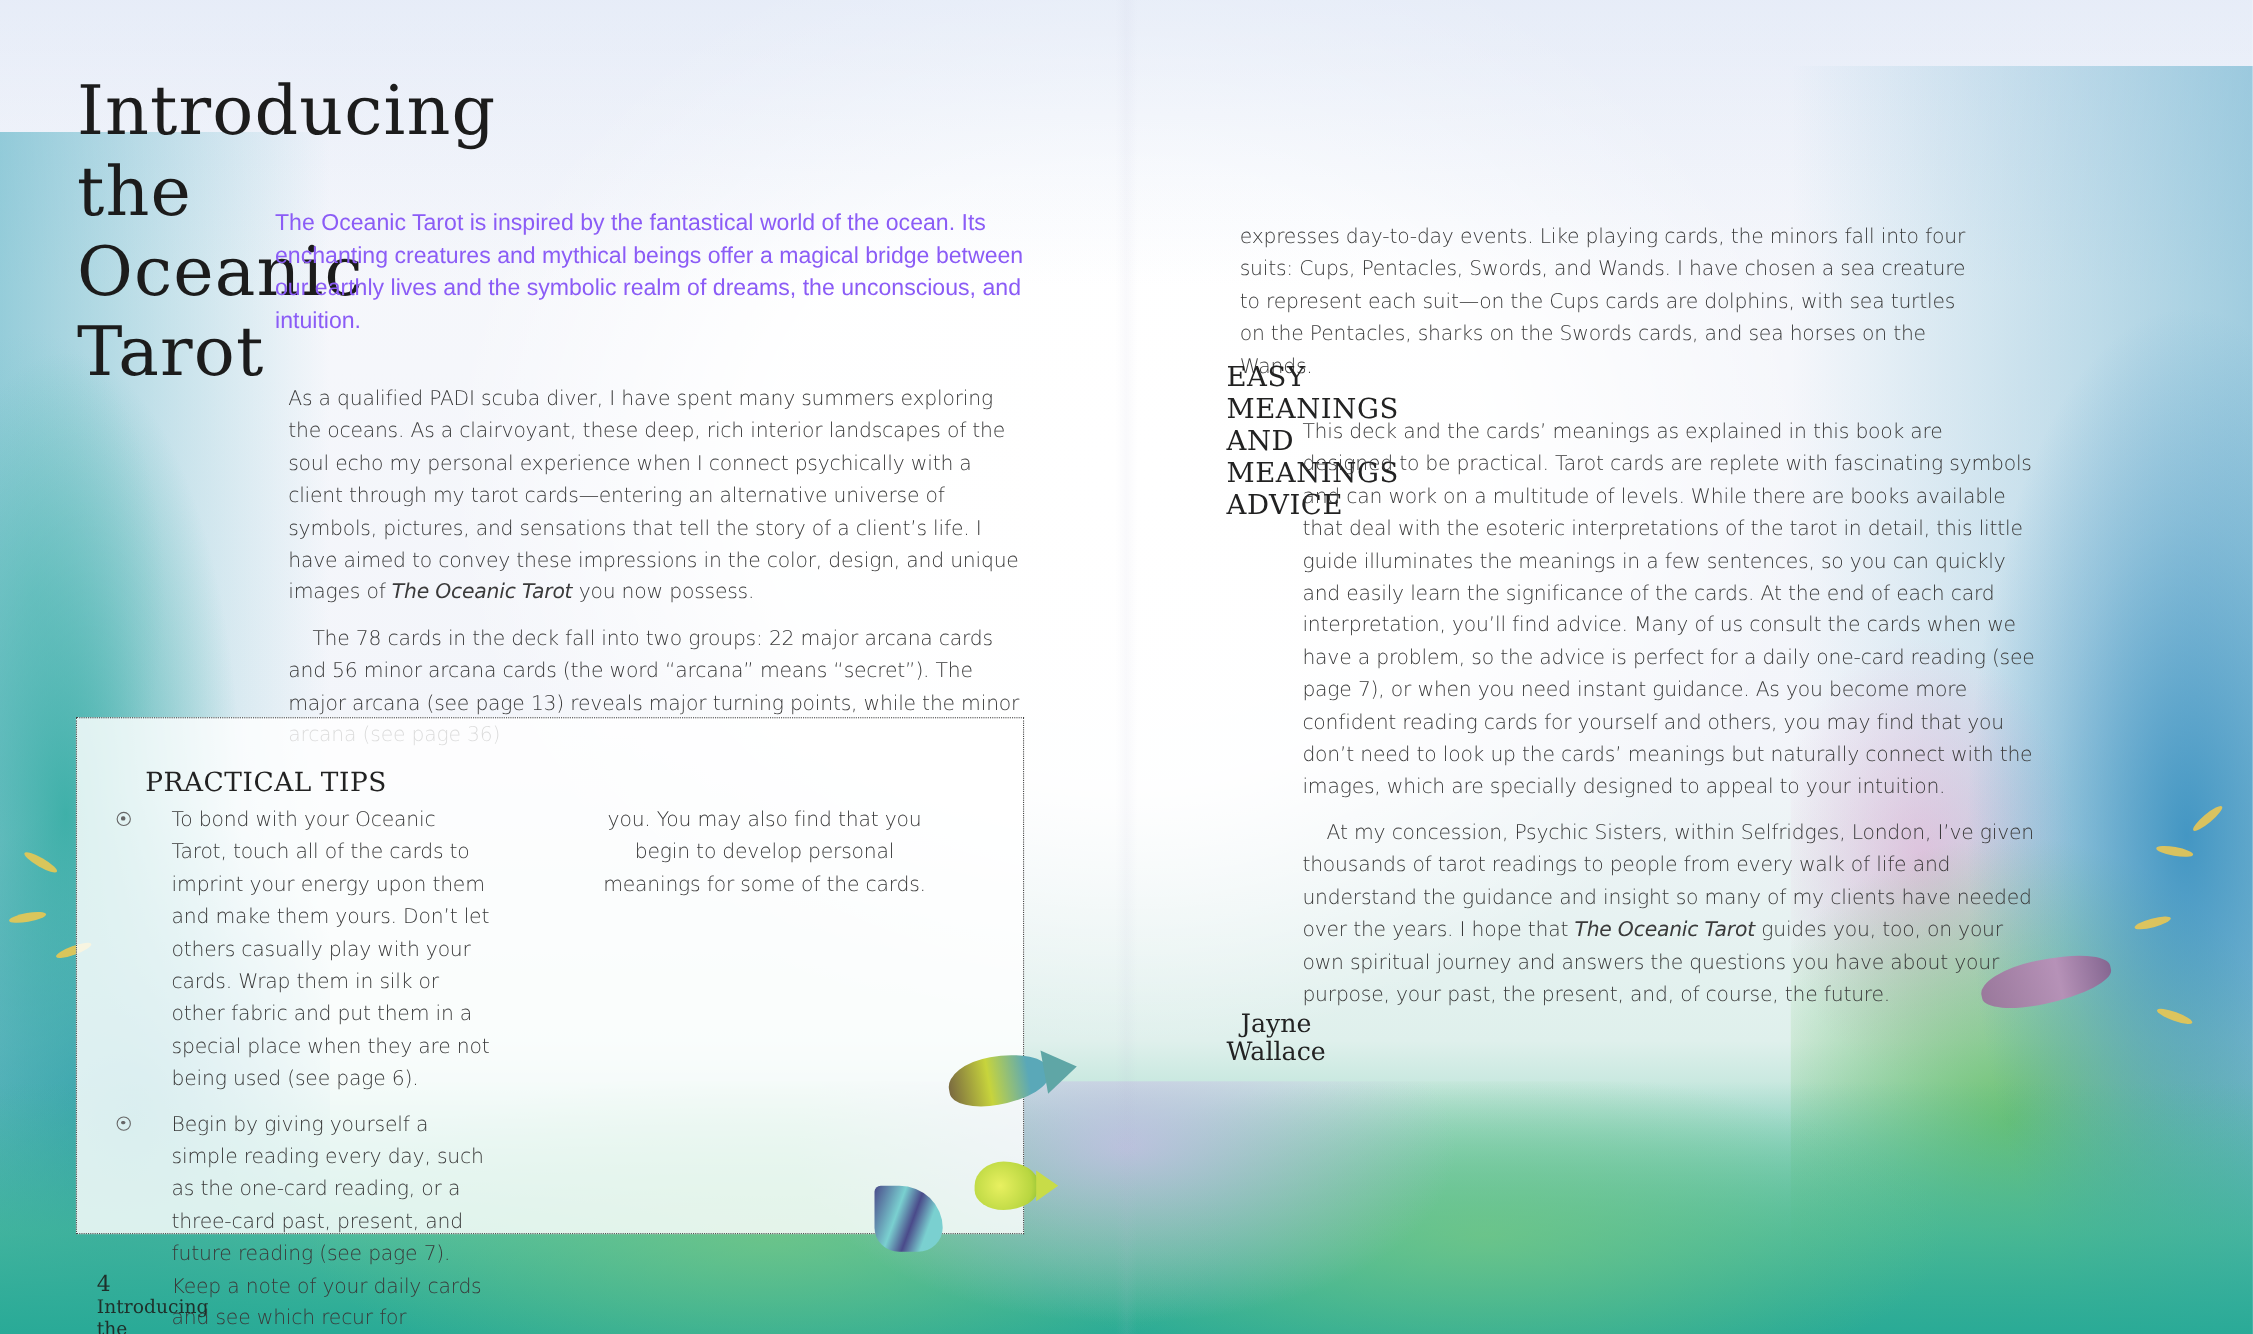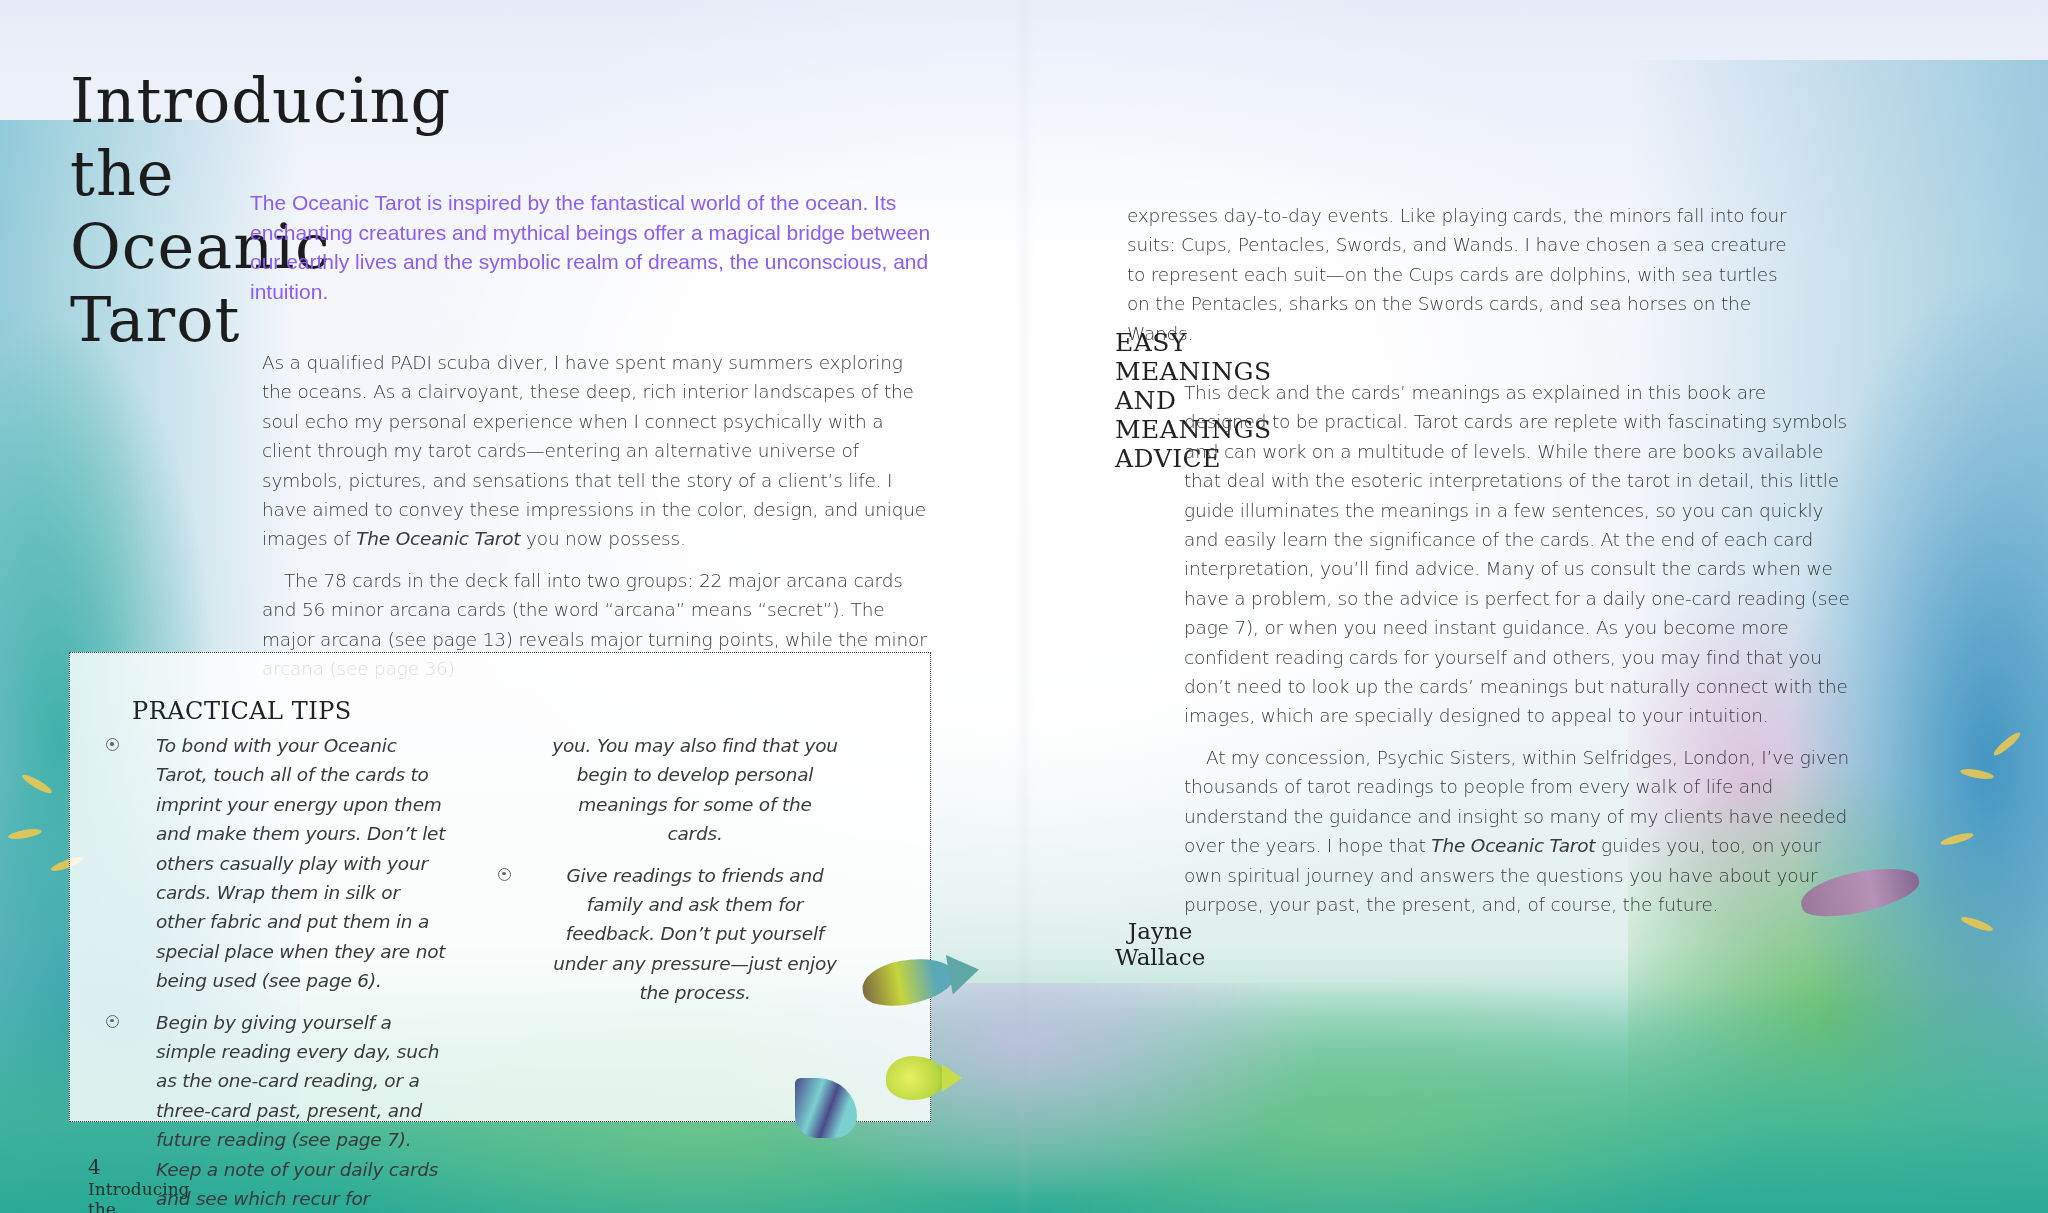--- a/index.html
+++ b/index.html
@@ -96,21 +96,21 @@
     background: rgba(255,255,255,0.82);
   }
   .tips-heading {
     position: absolute; left: 46px; top: 28px; margin: 16px;
     font-family: "DejaVu Serif", serif; font-weight: normal;
     font-size: 24px; letter-spacing: 0.5px; color: #222;
   }
   .tips-col { position: absolute; top: 66px; width: 360px; }
   .tips-col.c1 { left: 32px; }
   .tips-col.c2 { left: 424px; text-align: center; }
-  .tip { position: relative; padding-left: 42px; font-style: italic; }
+  .tip { position: relative; padding-left: 42px; }
   .tip.cont { padding-left: 42px; }
   .bullet {
     position: absolute; left: 4px; top: 7px; width: 13px; height: 13px;
     border: 1.6px solid #666; border-radius: 50%; box-sizing: border-box;
   }
   .bullet::after {
     content: ""; position: absolute; left: 3.2px; top: 3.2px; width: 3.4px; height: 3.4px;
     background: #666; border-radius: 50%;
   }
 
@@ -160,24 +160,20 @@
       </div>
       <div class="tip">
         <span class="bullet"></span>
         <p>Begin by giving yourself a simple reading every day, such as the one-card reading, or a three-card past, present, and future reading (see page 7). Keep a note of your daily cards and see which recur for</p>
       </div>
     </div>
     <div class="tips-col c2 body-text">
       <div class="tip cont">
         <p>you. You may also find that you begin to develop personal meanings for some of the cards.</p>
       </div>
-      <div class="tip">
-        <span class="bullet"></span>
-        <p>Give readings to friends and family and ask them for feedback. Don’t put yourself under any pressure—just enjoy the process.</p>
-      </div>
     </div>
   </div>
 
   <div class="fish f1"></div>
   <div class="fish f2"></div>
   <div class="fish f3"></div>
 
   <div class="footer left">
     <span class="num">4</span>
     <span>Introducing the Oceanic Tarot</span>

